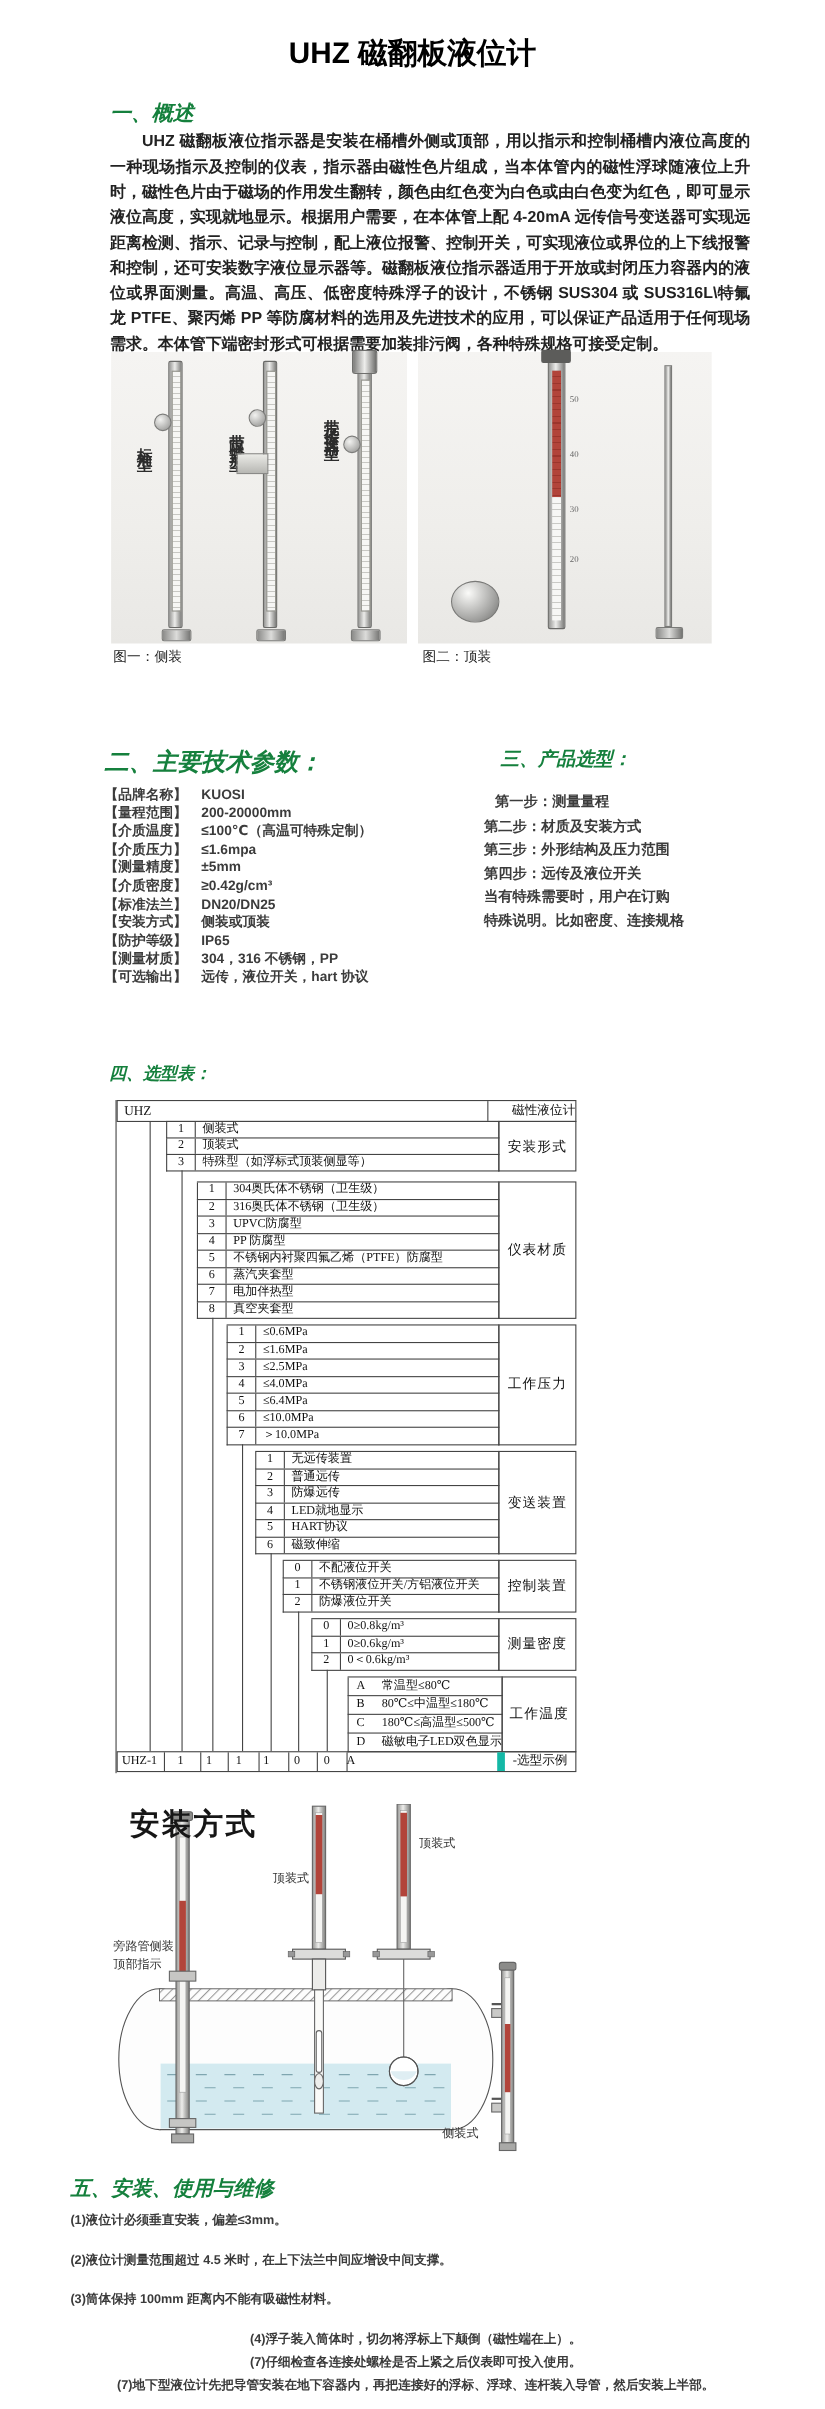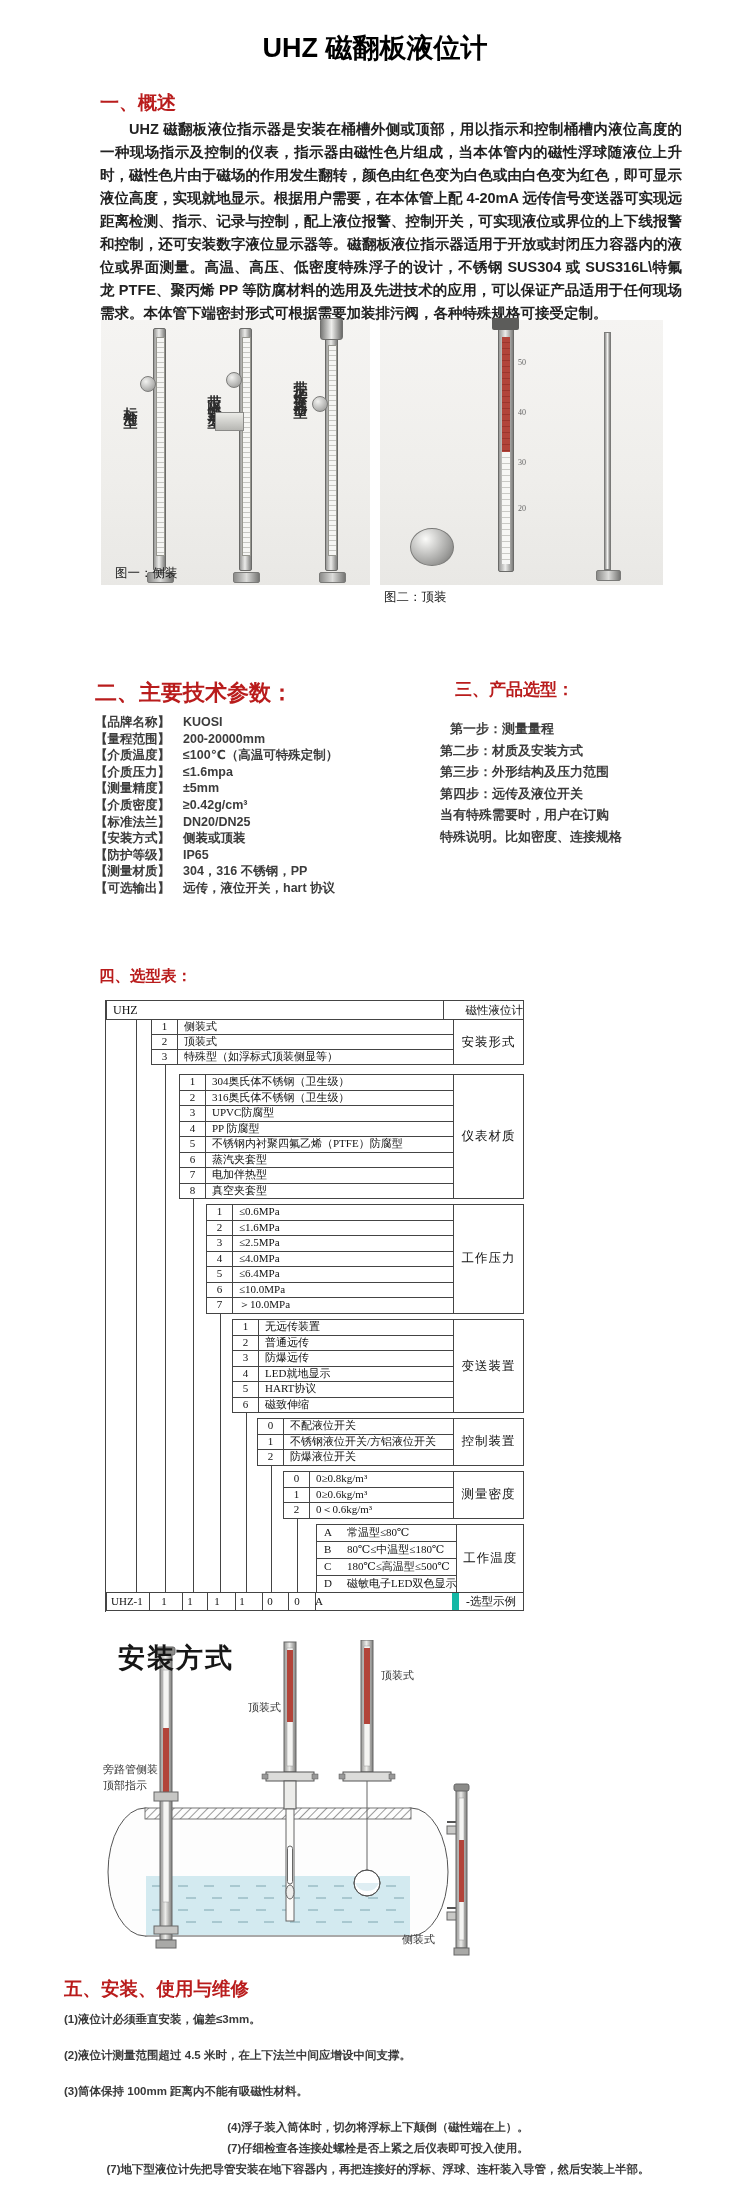--- a/index.html
+++ b/index.html
@@ -1,28 +1,28 @@
 <!DOCTYPE html>
 <html><head>
 <meta charset="utf-8">
 <style>
   html,body{margin:0;padding:0;background:#888;}
   #page{position:relative;width:750px;height:2190px;background:#fff;margin:0 auto;overflow:hidden;
         font-family:"Liberation Sans","DejaVu Sans",sans-serif;color:#1a1a1a;}
   .abs{position:absolute;}
   
   #title{top:30px;left:0;width:750px;text-align:center;font-size:27px;font-weight:bold;color:#000;}
-  .sech{font-weight:bold;color:#b91c1c;}
+  .sech{font-weight:bold;color:#15803d;font-style:italic;}
   #h-overview{top:90px;left:100px;font-size:19px;}
   #overview-p{top:118px;left:100px;width:582px;font-size:14.5px;font-weight:bold;line-height:23px;
               text-align:justify;text-indent:2em;color:#222;margin:0;}
   
   .photo{background:linear-gradient(180deg,#f5f4f2 0%,#efeeeb 60%,#e9e8e5 100%);}
   #fig1{top:320px;left:101px;width:269px;height:265px;}
-  #fig2{top:320px;left:380px;width:267px;height:265px;padding-left:16px;}
+  #fig2{top:320px;left:380px;width:267px;height:265px;}
   .vlabel{position:absolute;writing-mode:vertical-rl;font-family:"Liberation Serif","DejaVu Serif",serif;
           font-size:14px;letter-spacing:4px;color:#2c2c2c;font-weight:bold;}
   .pg{position:absolute;width:13px;background:linear-gradient(90deg,#989896,#ececea 45%,#7d7d7b);
       border:1px solid #6a6a68;border-radius:2px;box-sizing:border-box;}
   .pscale{position:absolute;left:2px;top:8px;bottom:14px;width:7px;border:1px solid #96968f;
       background:repeating-linear-gradient(180deg,#f6f6f4 0 4px,#c7c7c3 4px 5px);}
   .knob{position:absolute;width:16px;height:16px;border-radius:50%;border:1px solid #7c7c7a;
       background:radial-gradient(circle at 35% 32%,#f2f2f0,#8e8e8c);box-sizing:border-box;}
   .gbox{position:absolute;width:27px;height:17px;border:1px solid #8a8a88;
       background:linear-gradient(180deg,#ebebe7,#b7b7b3);}
@@ -126,21 +126,21 @@
     <span style="position:absolute;left:112px;top:-2px;width:27px;height:12px;background:#5c5c5a;border-radius:2px;"></span>
     <span class="snum" style="left:138px;top:38px;">50</span>
     <span class="snum" style="left:138px;top:88px;">40</span>
     <span class="snum" style="left:138px;top:138px;">30</span>
     <span class="snum" style="left:138px;top:184px;">20</span>
     <span class="ball" style="left:30px;top:208px;"></span>
     <span class="ttube" style="left:224px;top:12px;height:238px;"></span>
     <span class="pfoot" style="left:216px;top:250px;width:23px;"></span>
   </div>
 
-  <span class="caption" style="left:103px;top:565px;margin-left:12px;">图一：侧装</span>
+  <span class="caption" style="left:103px;top:589px;">图一：侧装</span>
   <span class="caption" style="left:384px;top:589px;">图二：顶装</span>
 
   <div id="h-params" class="abs sech">二、主要技术参数：</div>
   <div id="h-steps" class="abs sech">三、产品选型：</div>
 
   <div id="params" class="abs">
     <div class="prow"><span class="plabel">【品牌名称】</span><span class="pval">KUOSI</span></div>
     <div class="prow"><span class="plabel">【量程范围】</span><span class="pval">200-20000mm</span></div>
     <div class="prow"><span class="plabel">【介质温度】</span><span class="pval">≤100℃（高温可特殊定制）</span></div>
     <div class="prow"><span class="plabel">【介质压力】</span><span class="pval">≤1.6mpa</span></div>

